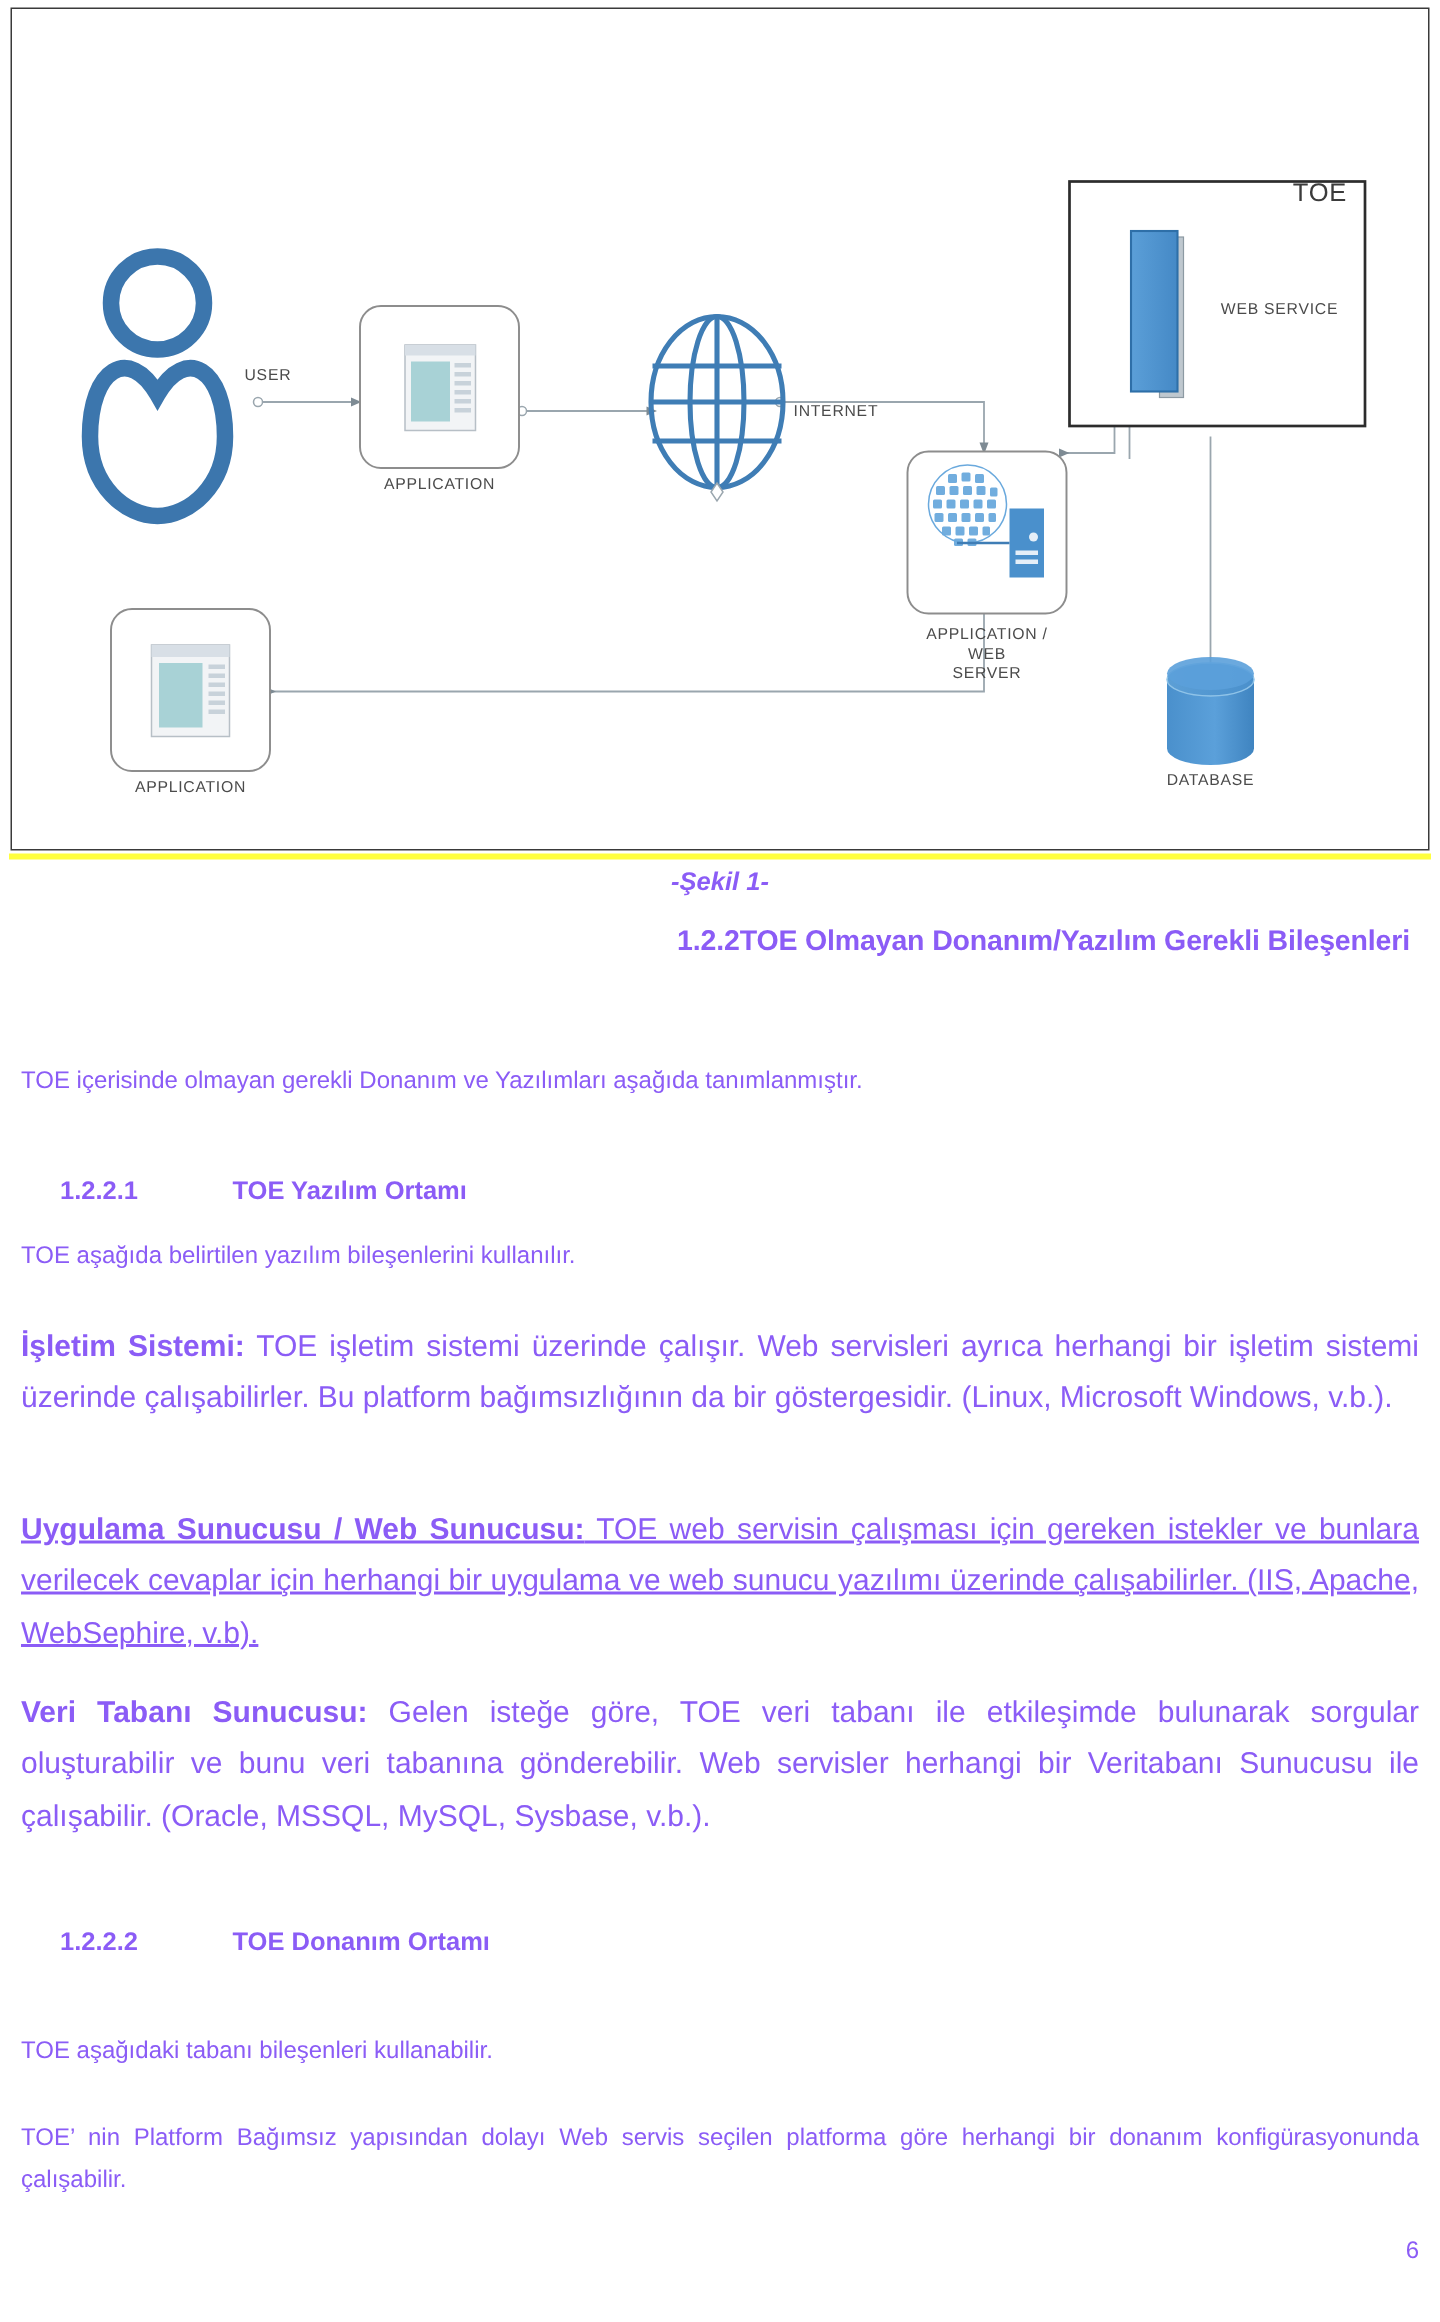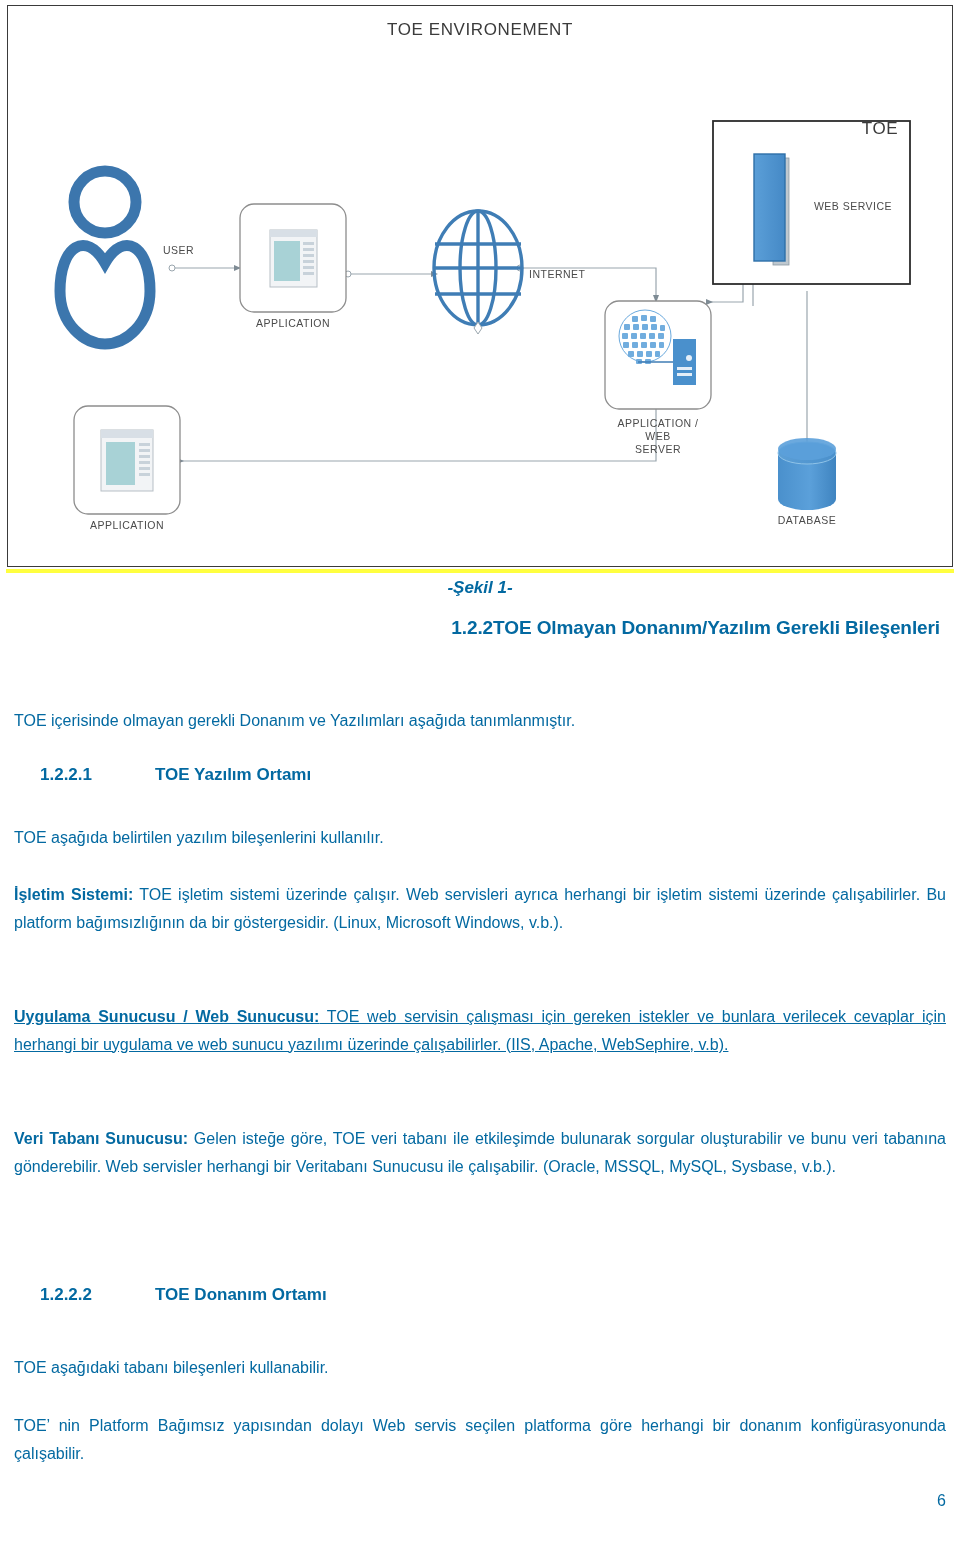--- a/index.html
+++ b/index.html
@@ -69,21 +69,21 @@
     text-align: center;
     white-space: pre-line;
     line-height: 1.25;
     font-family: "Liberation Sans", sans-serif;
   }
 
   
   .doc-text {
     position: absolute;
     font-family: "Liberation Sans", sans-serif;
-    color: #0369a1;
+    color: #8b5cf6;
   }
   .fig-caption {
     left: 0;
     top: 578px;
     width: 960px;
     text-align: center;
     font-size: 17px;
     font-weight: bold;
     font-style: italic;
   }
@@ -91,21 +91,21 @@
     font-size: 19px;
     font-weight: bold;
     letter-spacing: -0.1px;
   }
   .h4 {
     font-size: 17px;
     font-weight: bold;
   }
   .num { display: inline-block; }
   .para {
-    font-size: 16px;
+    font-size: 20px;
     line-height: 1.72;
     text-align: justify;
     text-justify: inter-word;
   }
   .para b { font-weight: bold; }
   .plain {
     font-size: 16px;
     line-height: 1.72;
   }
   #page-number {
@@ -115,21 +115,20 @@
     font-size: 16px;
   }
 </style>
 </head>
 <body>
 
 <div id="figure-area">
 
   <div id="diagram-frame">
 
-    <div id="env-title">TOE ENVIRONEMENT</div>
 
     <svg id="diagram-svg" viewBox="0 0 946 562">
       <defs>
         <linearGradient id="cylTop" x1="0" y1="0" x2="1" y2="0">
           <stop offset="0" stop-color="#5c9fd6"></stop>
           <stop offset="1" stop-color="#4a90cc"></stop>
         </linearGradient>
         <linearGradient id="cylBody" x1="0" y1="0" x2="1" y2="0">
           <stop offset="0" stop-color="#4a90cc"></stop>
           <stop offset="0.55" stop-color="#5ba0da"></stop>
@@ -301,21 +300,21 @@
 
 <div class="doc-text fig-caption">-Şekil 1-</div>
 
 <div class="doc-text h3" style="left:40px; top:617px; width:900px;text-align:right;">
   <span class="num" style="width:90px;">1.2.2</span><span>TOE Olmayan Donanım/Yazılım Gerekli Bileşenleri</span>
 </div>
 
 <div class="doc-text plain" style="left:14px; top:707px; width:930px;">TOE içerisinde olmayan gerekli Donanım ve Yazılımları aşağıda tanımlanmıştır.</div>
 
 <div class="doc-text h4" style="left:40px; top:765px; width:900px;">
-  <span class="num" style="width:115px;">1.2.2.1</span><span>TOE Yazılım Ortamı</span>
+  <span class="num" style="width:115px;margin-top:19px;">1.2.2.1</span><span>TOE Yazılım Ortamı</span>
 </div>
 
 <div class="doc-text plain" style="left:14px; top:824px; width:930px;">TOE aşağıda belirtilen yazılım bileşenlerini kullanılır.</div>
 
 <div class="doc-text para" style="left:14px; top:881px; width:932px;">
   <b>İşletim Sistemi:</b><span> TOE işletim sistemi üzerinde çalışır. Web servisleri ayrıca herhangi bir işletim sistemi üzerinde çalışabilirler. Bu platform bağımsızlığının da bir göstergesidir. (Linux, Microsoft Windows, v.b.).</span>
 </div>
 
 <div class="doc-text para" style="left:14px; top:1003px; width:932px;text-decoration:underline;">
   <b>Uygulama Sunucusu / Web Sunucusu:</b><span> TOE web servisin çalışması için gereken istekler ve bunlara verilecek cevaplar için herhangi bir uygulama ve web sunucu yazılımı üzerinde çalışabilirler. (IIS, Apache, WebSephire, v.b).</span>

